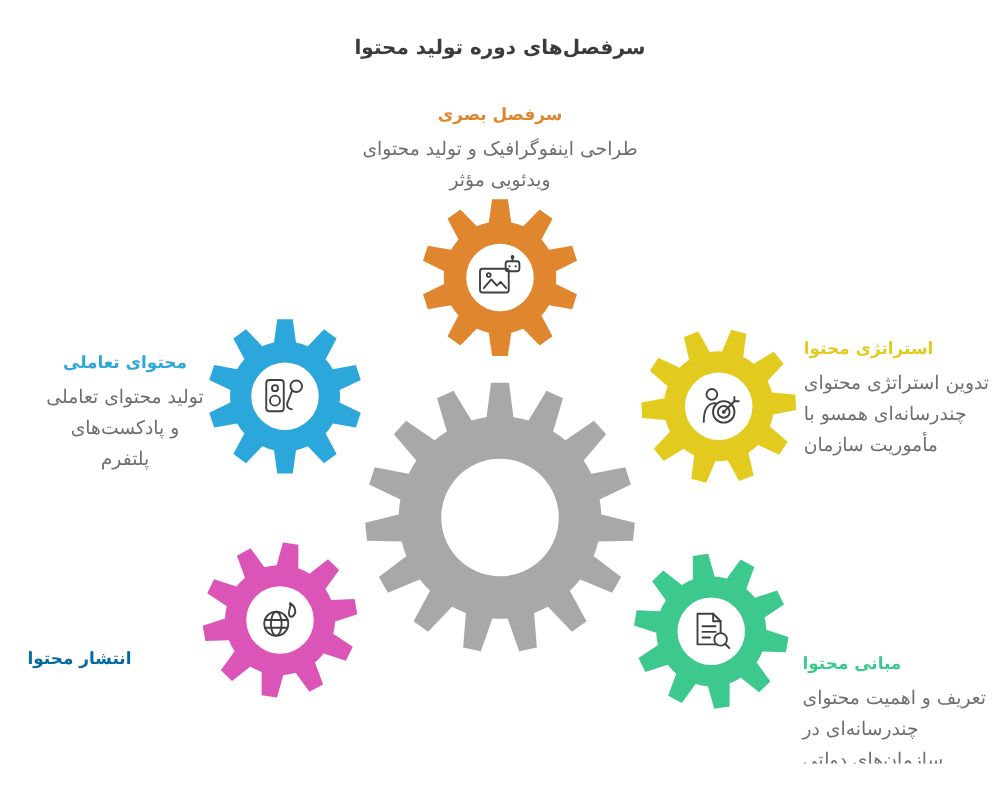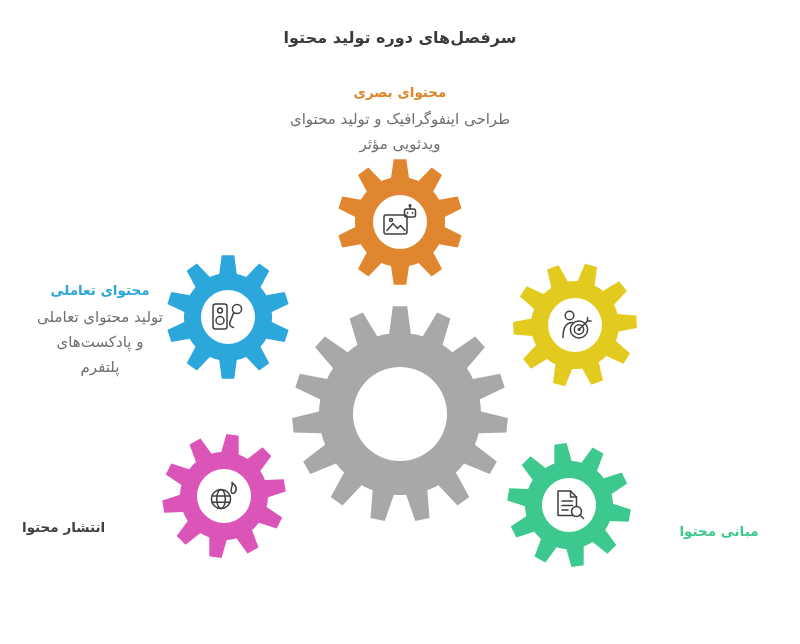--- a/index.html
+++ b/index.html
@@ -8,21 +8,21 @@
   .gear-layer{position:absolute;left:0;top:0;}
   .title{position:absolute;top:28px;left:0;width:100%;margin:0;text-align:center;
          font-size:16px;font-weight:bold;color:#3b3b3b;direction:rtl;}
   .section{position:absolute;direction:rtl;}
   .sec-label{font-size:13.5px;font-weight:bold;margin-bottom:7px;}
   .sec-desc{font-size:15px;color:#6e6e6e;line-height:1.68;}
   .sec-visual{left:288px;top:84px;width:224px;text-align:center;}
   .sec-strategy{left:643px;top:271px;width:152px;text-align:left;}
   .sec-interactive{left:36px;top:282px;width:128px;text-align:center;}
   .sec-publish{left:22px;top:519px;width:138px;text-align:left;}
-  .sec-basics{left:642px;top:523px;width:154px;text-align:center;}
+  .sec-basics{left:642px;top:523px;width:154px;text-align:left;}
   .icon{stroke:#3f3f3f;stroke-width:1.5;fill:none;stroke-linecap:round;stroke-linejoin:round;}
   .icon .dot{fill:#3f3f3f;stroke:none;}
   .icon .paper{fill:#ffffff;}
 </style>
 </head>
 <body>
 
 <div class="canvas">
 
   <h1 class="title">سرفصل‌های دوره تولید محتوا</h1>
@@ -80,31 +80,36 @@
       <path d="M1.5 -14 L1.5 -8 L7.5 -8"></path>
       <line x1="-7" y1="-4" x2="3.5" y2="-4"></line>
       <line x1="-7" y1="0.5" x2="3.5" y2="0.5"></line>
       <line x1="-7" y1="5" x2="-1" y2="5"></line>
       <circle class="paper" cx="7.5" cy="6.5" r="5"></circle>
       <line x1="11" y1="10" x2="14.5" y2="13.5"></line>
     </g>
   </svg>
 
   <div class="section sec-visual">
-    <div class="sec-label" style="color: rgb(224, 134, 46);">محتوای بصری</div>
+    <div class="sec-label" style="color: rgb(224, 134, 46);">سرفصل بصری</div>
     <div class="sec-desc">طراحی اینفوگرافیک و تولید محتوای ویدئویی مؤثر</div>
   </div>
 
+  <div class="section sec-strategy">
+    <div class="sec-label" style="color: rgb(226, 203, 30);">استراتژی محتوا</div>
+    <div class="sec-desc">تدوین استراتژی محتوای چندرسانه‌ای همسو با مأموریت سازمان</div>
+  </div>
 
   <div class="section sec-interactive">
     <div class="sec-label" style="color: rgb(43, 167, 220);">محتوای تعاملی</div>
     <div class="sec-desc">تولید محتوای تعاملی و پادکست‌های پلتفرم</div>
   </div>
 
   <div class="section sec-publish">
-    <div class="sec-label" style="color: #404040;">انتشار محتوا</div>
+    <div class="sec-label" style="color: #0369a1;">انتشار محتوا</div>
   </div>
 
   <div class="section sec-basics">
     <div class="sec-label" style="color: rgb(61, 201, 141);">مبانی محتوا</div>
+    <div class="sec-desc">تعریف و اهمیت محتوای چندرسانه‌ای در سازمان‌های دولتی</div>
   </div>
 
 </div>
 
 </body></html>

